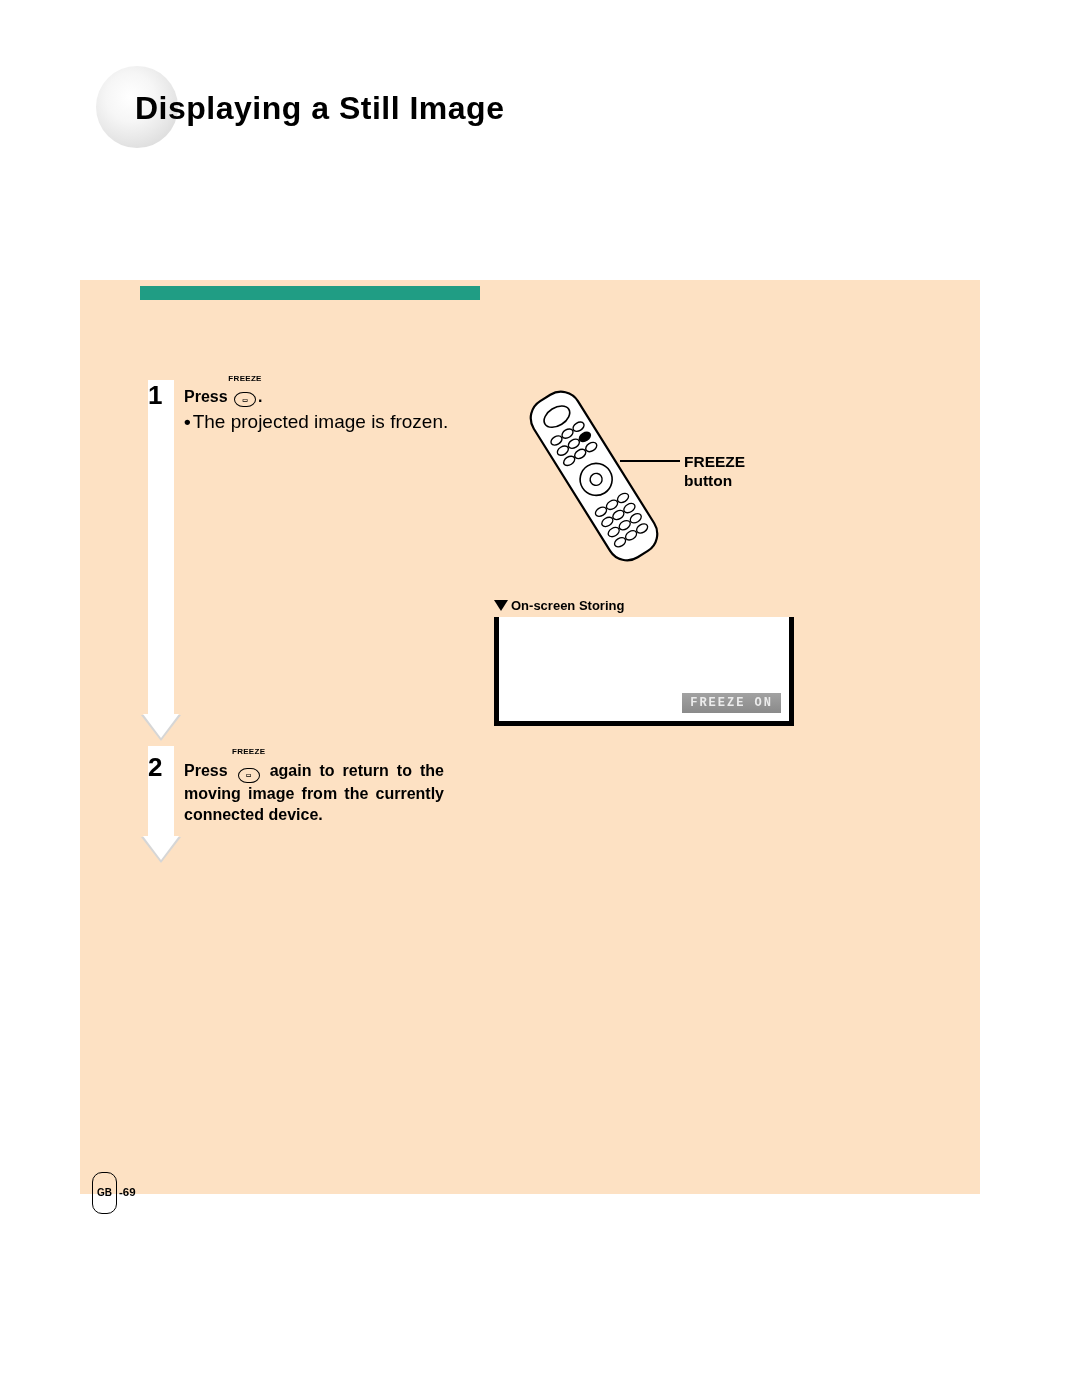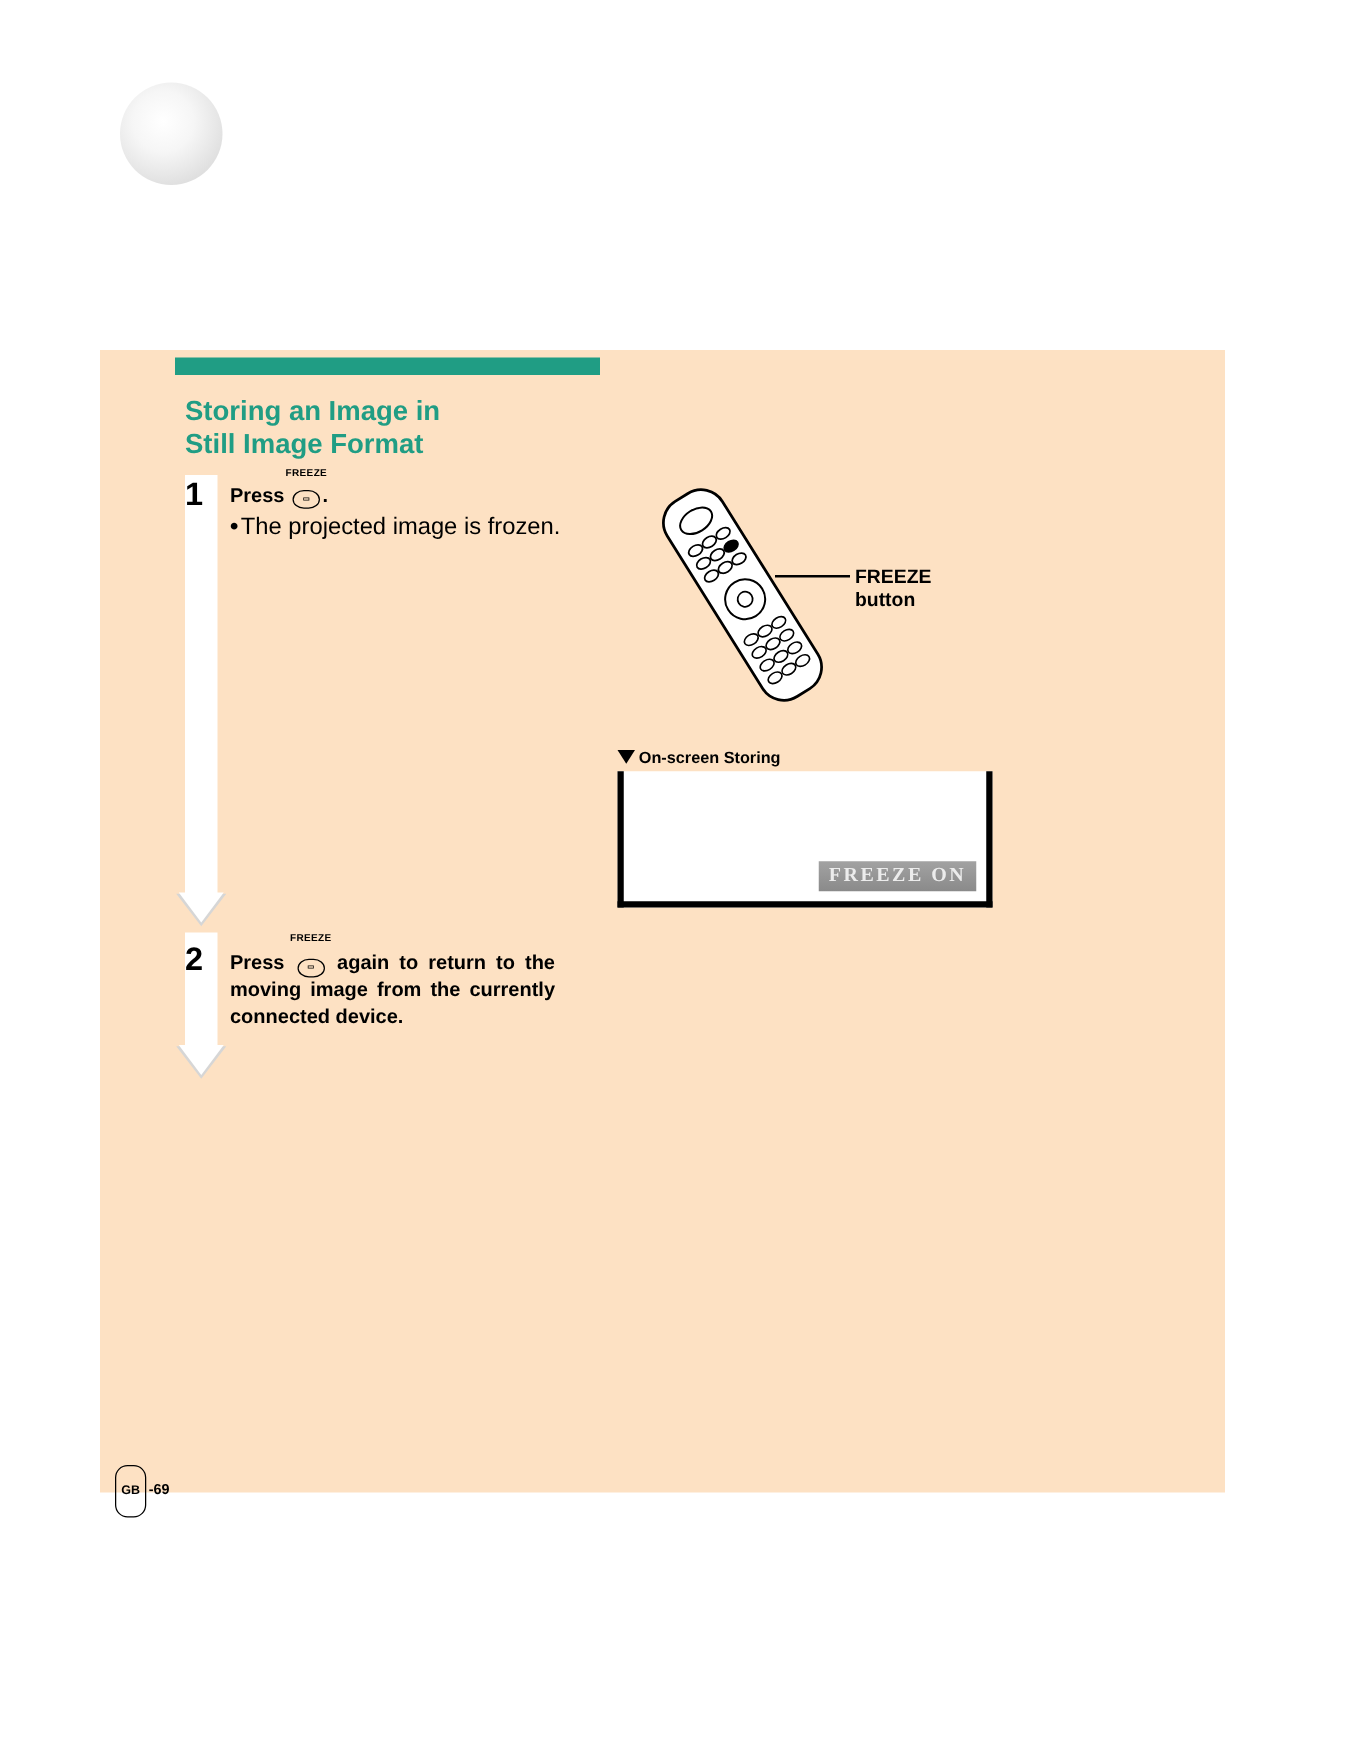--- a/index.html
+++ b/index.html
@@ -29,37 +29,34 @@
   .freeze-callout{position:absolute;left:684px;top:452px;font-size:15.5px;font-weight:800;line-height:1.25}
   .callout-line{position:absolute;left:620px;top:460px;width:60px;height:1.8px;background:#000}
   .osd-label{position:absolute;left:494px;top:598px;font-size:13px;font-weight:800}
   .osd-label .tri{display:inline-block;width:0;height:0;border-left:7px solid transparent;border-right:7px solid transparent;border-top:11px solid #000;vertical-align:-1px;margin-right:3px}
   .osd-box{position:absolute;left:494px;width:300px;height:109px;background:#fff}
   .osd-box.b1{top:617px}
   .osd-box.b2{top:755px}
   .osd-box::before{content:"";position:absolute;left:0;top:0;width:5px;height:100%;background:#000}
   .osd-box::after{content:"";position:absolute;right:0;top:0;width:5px;height:100%;background:#000}
   .osd-box .bot{position:absolute;left:0;bottom:0;width:100%;height:5px;background:#000}
-  .osd-tag{position:absolute;bottom:13px;right:13px;background:linear-gradient(#a2a2a2,#8a8a8a);color:#ececec;font-size:16px;font-weight:600;letter-spacing:2px;padding:3px 8px;font-family:Liberation Serif, serif}
+  .osd-tag{position:absolute;bottom:13px;right:13px;background:linear-gradient(#a2a2a2,#8a8a8a);color:#ececec;font-size:12px;font-weight:600;letter-spacing:2px;padding:3px 8px;font-family:Liberation Mono, monospace}
   .gb{position:absolute;left:92px;top:1172px;font-size:11.5px;font-weight:800}
   .gb .pill{border:1.5px solid #000;border-radius:10px;padding:14px 4px;font-size:10px;display:inline-block;line-height:12px;margin-right:2px}
 </style>
 </head>
 <body>
 
 <div class="page">
 
   <div class="title-orb"></div>
+  <div class="page-title">Displaying a Still Image</div>
 
   <div class="peach"></div>
   <div class="teal-bar"></div>
-  <div class="sub">
-    <span>Storing an Image in</span><br>
-    <span>Still Image Format</span>
-  </div>
 
   <div class="arrow a1"></div>
   <div class="stepnum n1">1</div>
   <div class="step1-press">
     <span>Press</span>
     <span class="freeze-icon">
       <span class="freeze-lbl">FREEZE</span>
       <span class="oval">▭</span>
     </span><span>.</span>
   </div>

